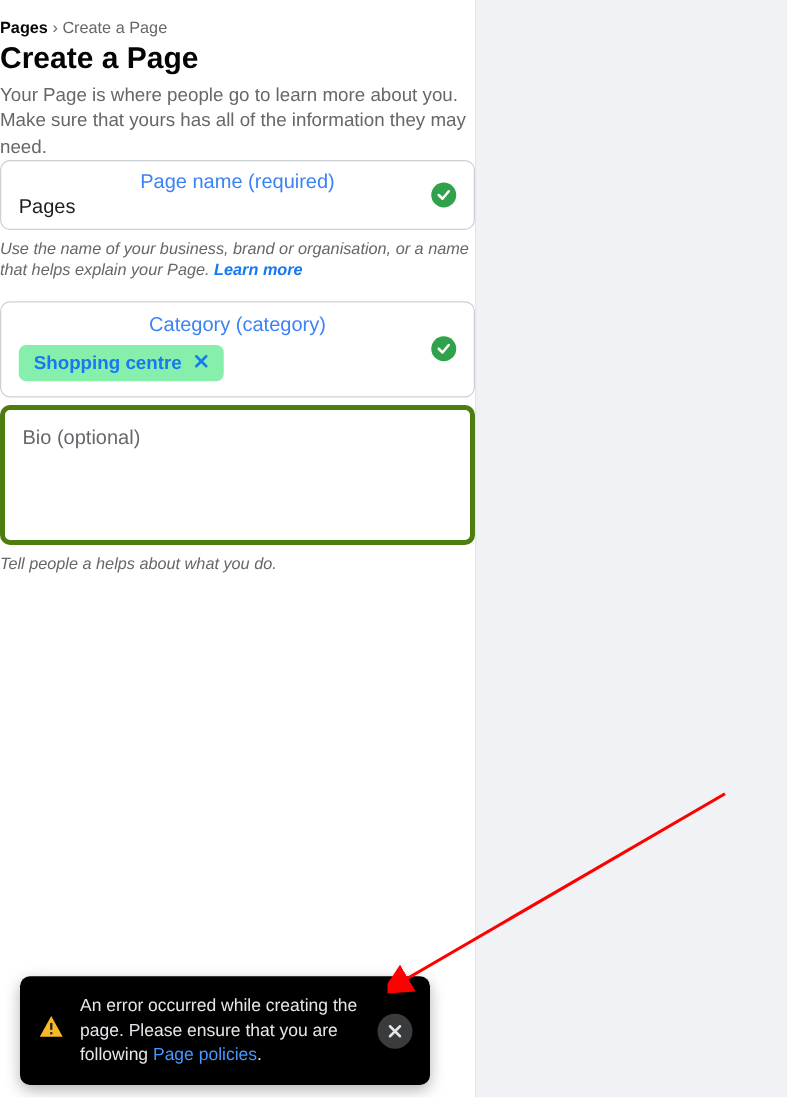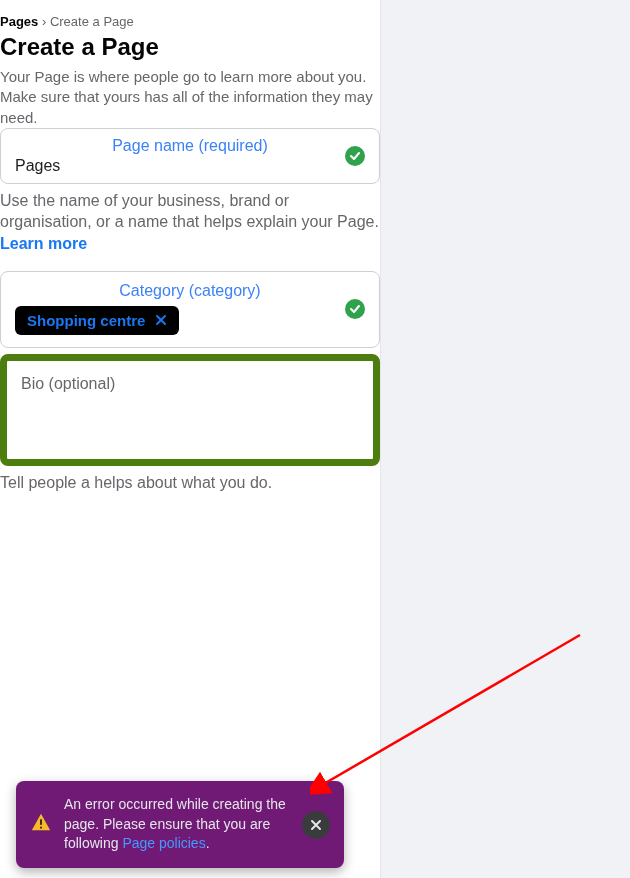--- a/index.html
+++ b/index.html
@@ -65,63 +65,64 @@
       transform: translateY(-50%);
       width: 20px;
       height: 20px;
       border-radius: 50%;
       background: #31a24c;
       display: flex;
       align-items: center;
       justify-content: center;
     }
     .helper {
-      font-size: 16px;
+      font-size: 13px;
       color: #65676b;
       margin-bottom: 16px;
       line-height: 1.35;
+      font-style: italic;
     }
     .link { color: #1877f2; font-weight: 600; cursor: pointer; }
     .category-field {
       border: 1px solid #ccd0d5;
       border-radius: 8px;
       padding: 10px 14px 12px;
       position: relative;
       margin-bottom: 6px;
     }
     .chip {
       display: inline-flex;
       align-items: center;
       gap: 10px;
-      background: #000000;
+      background: #86efac;
       color: #1877f2;
       font-size: 15px;
       font-weight: 600;
       padding: 6px 12px;
       border-radius: 6px;
       margin-top: 6px;
     }
     .chip-x { color: #1877f2; font-weight: 400; cursor: pointer; }
     .bio-field {
-      border: 7px solid #4d7c0f;
+      border: 4px solid #4d7c0f;
       border-radius: 8px;
       padding: 14px;
       height: 112px;
       margin-bottom: 6px;
     }
     .bio-placeholder {
       font-size: 16px;
       color: #65676b;
     }
     .toast {
       position: absolute;
       left: 16px;
       bottom: 10px;
       width: 328px;
-      background: #701a75;
+      background: #000000;
       color: #e4e6eb;
       border-radius: 8px;
       padding: 14px 14px;
       display: flex;
       align-items: center;
       gap: 12px;
       box-shadow: 0 4px 12px rgba(0,0,0,.3);
     }
     .warn-icon { flex-shrink: 0; }
     .toast-text {

